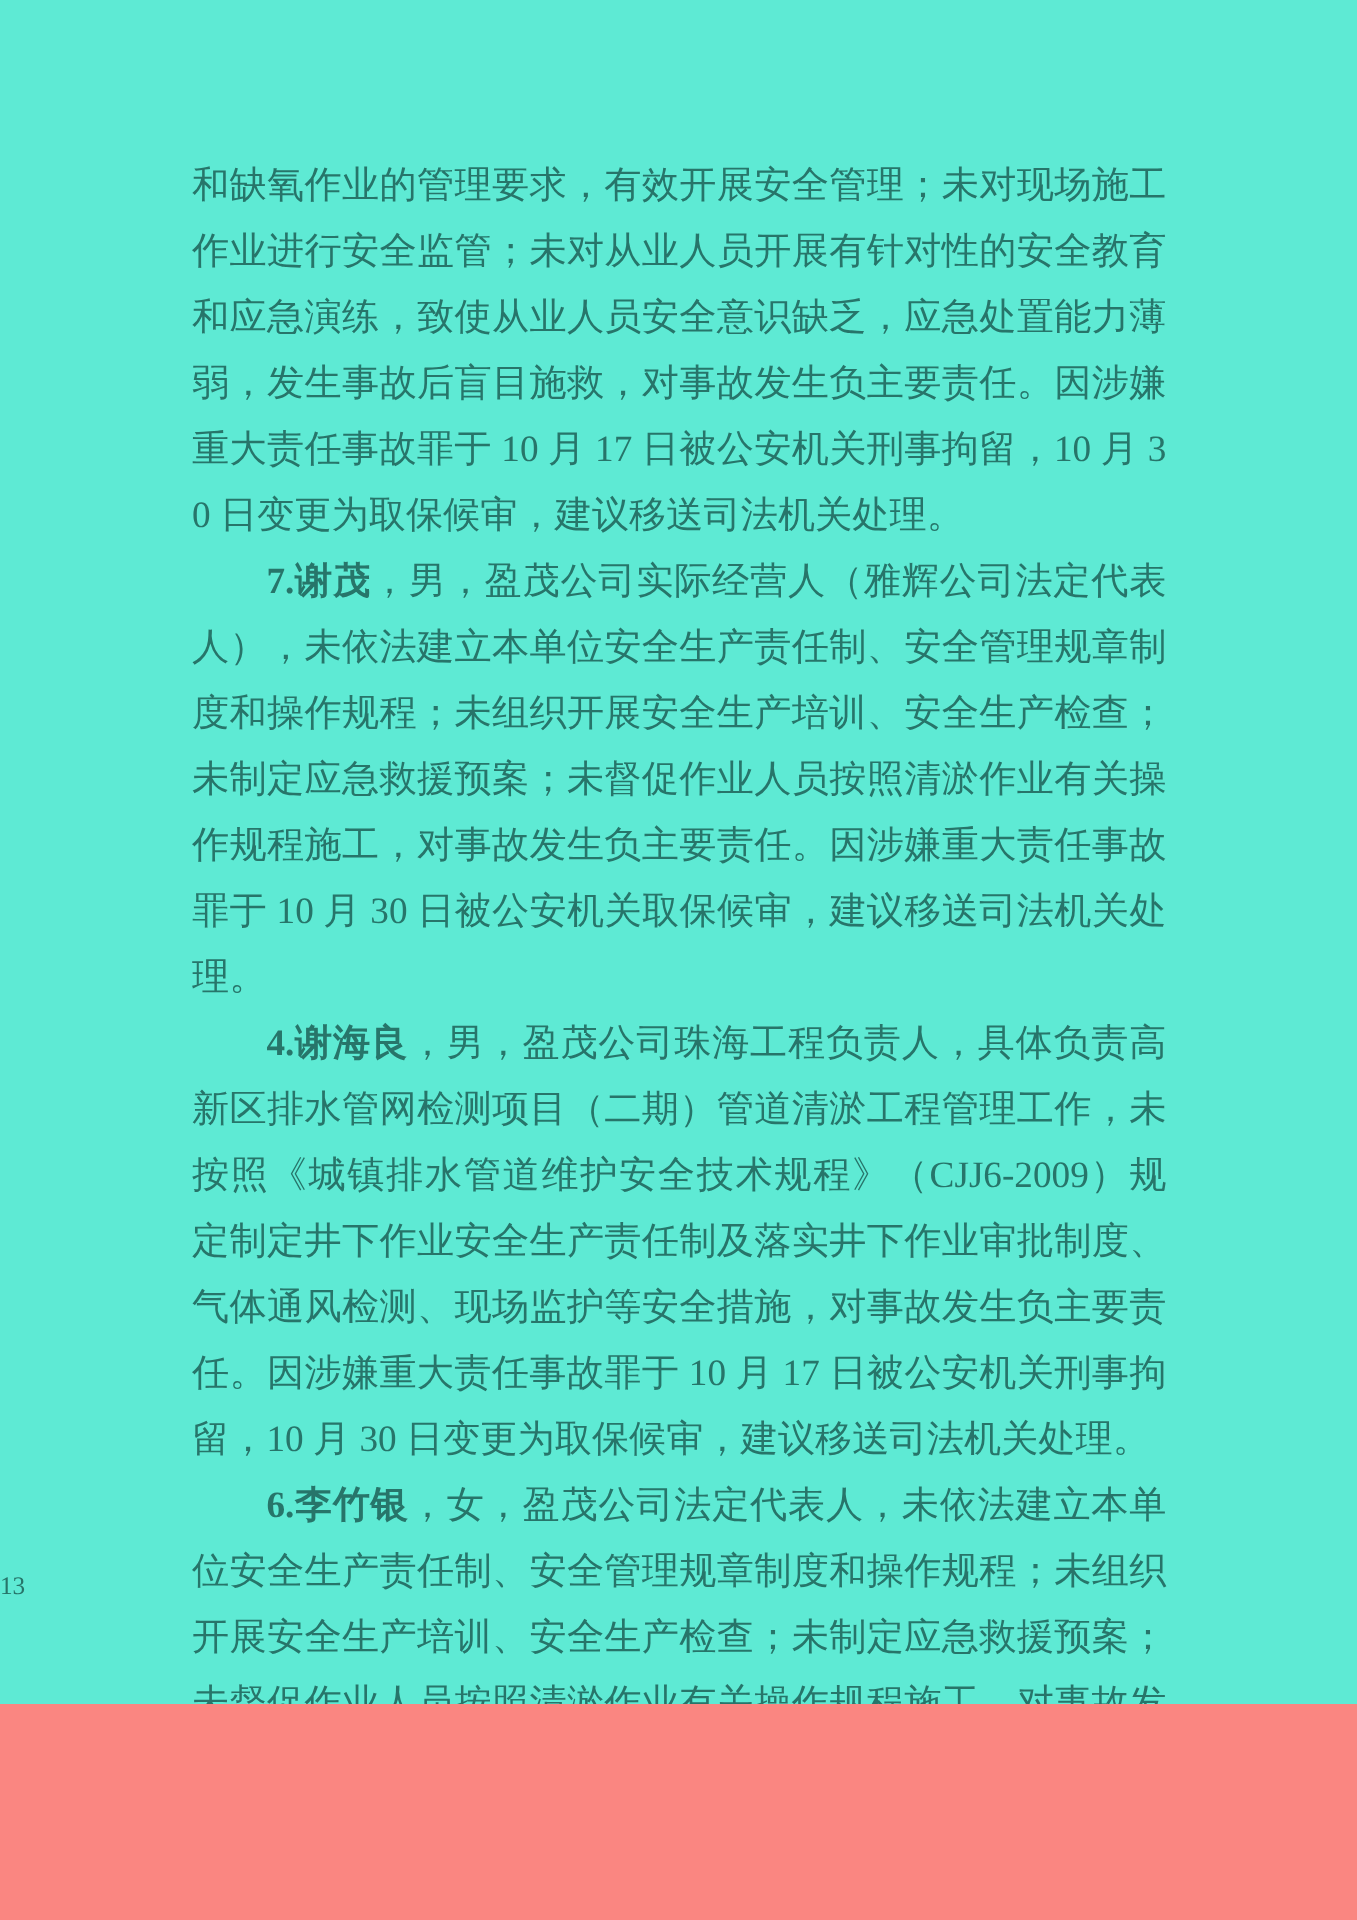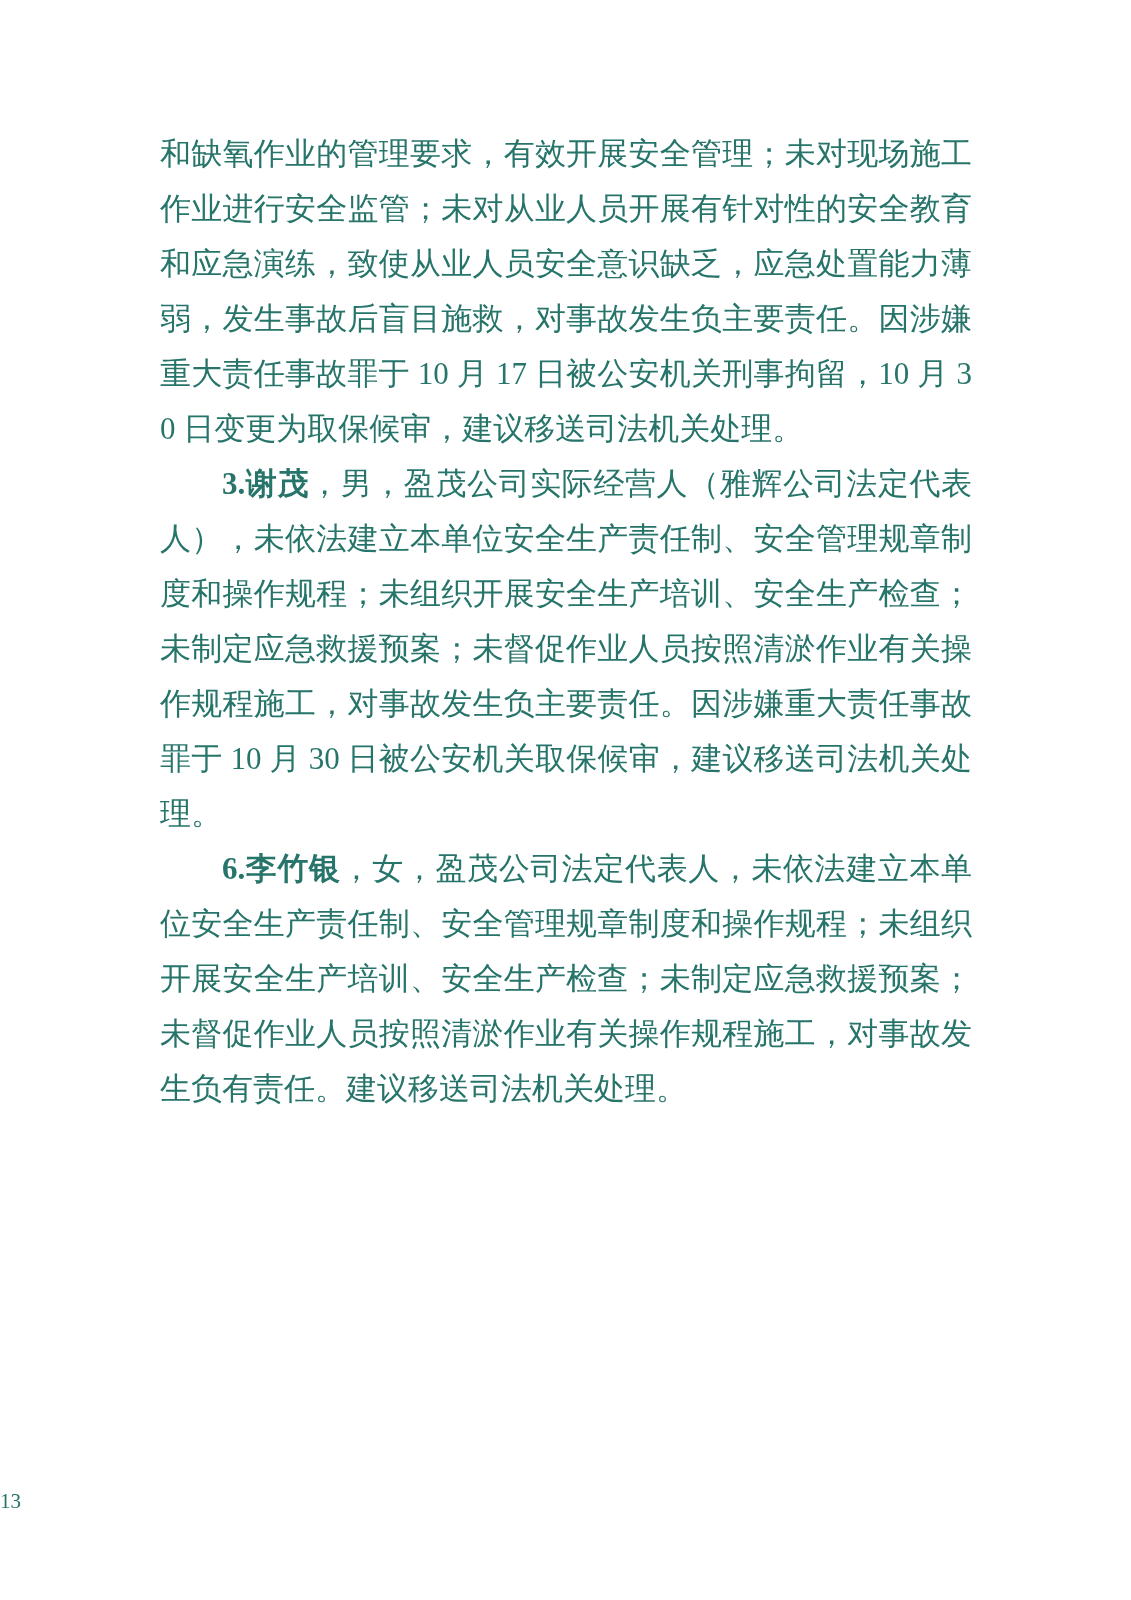--- a/index.html
+++ b/index.html
@@ -3,22 +3,22 @@
 <meta charset="utf-8">
 <style>
   html, body {
     margin: 0;
     padding: 0;
     background: #fa8681;
   }
   .page {
     position: relative;
     width: 1131px;
-    height: 1600px;
-    background: #ffffff;
+    height: 1420px;
+    background: #5eead4;
     font-family: "Liberation Serif", "DejaVu Serif", serif;
     color: #27756a;
     overflow: hidden;
   }
   .content {
     position: absolute;
     left: 160px;
     top: 126px;
     width: 812px;
   }
@@ -47,21 +47,22 @@
   }
 </style>
 </head>
 <body>
 
 <div class="page">
   <div class="content">
 
     <p class="para"><span class="lead"></span><span>和缺氧作业的管理要求，有效开展安全管理；未对现场施工作业进行安全监管；未对从业人员开展有针对性的安全教育和应急演练，致使从业人员安全意识缺乏，应急处置能力薄弱，发生事故后盲目施救，对事故发生负主要责任。因涉嫌重大责任事故罪于 10 月 17 日被公安机关刑事拘留，10 月 30 日变更为取保候审，建议移送司法机关处理。</span></p>
 
-    <p class="para indent"><span class="lead">3.谢茂</span><span>，男，盈茂公司实际经营人（雅辉公司法定代表人），未依法建立本单位安全生产责任制、安全管理规章制度和操作规程；未组织开展安全生产培训、安全生产检查；未制定应急救援预案；未督促作业人员按照清淤作业有关操作规程施工，对事故发生负主要责任。因涉嫌重大责任事故罪于 10 月 30 日被公安机关取保候审，建议移送司法机关处理。</span></p>
+    <p class="para indent"><span class="lead">7.谢茂</span><span>，男，盈茂公司实际经营人（雅辉公司法定代表人），未依法建立本单位安全生产责任制、安全管理规章制度和操作规程；未组织开展安全生产培训、安全生产检查；未制定应急救援预案；未督促作业人员按照清淤作业有关操作规程施工，对事故发生负主要责任。因涉嫌重大责任事故罪于 10 月 30 日被公安机关取保候审，建议移送司法机关处理。</span></p>
 
+    <p class="para indent"><span class="lead">4.谢海良</span><span>，男，盈茂公司珠海工程负责人，具体负责高新区排水管网检测项目（二期）管道清淤工程管理工作，未按照《城镇排水管道维护安全技术规程》（CJJ6-2009）规定制定井下作业安全生产责任制及落实井下作业审批制度、气体通风检测、现场监护等安全措施，对事故发生负主要责任。因涉嫌重大责任事故罪于 10 月 17 日被公安机关刑事拘留，10 月 30 日变更为取保候审，建议移送司法机关处理。</span></p>
 
     <p class="para indent"><span class="lead">6.李竹银</span><span>，女，盈茂公司法定代表人，未依法建立本单位安全生产责任制、安全管理规章制度和操作规程；未组织开展安全生产培训、安全生产检查；未制定应急救援预案；未督促作业人员按照清淤作业有关操作规程施工，对事故发生负有责任。建议移送司法机关处理。</span></p>
 
   </div>
 
   <div class="page-number">13</div>
 </div>
 
 </body></html>

